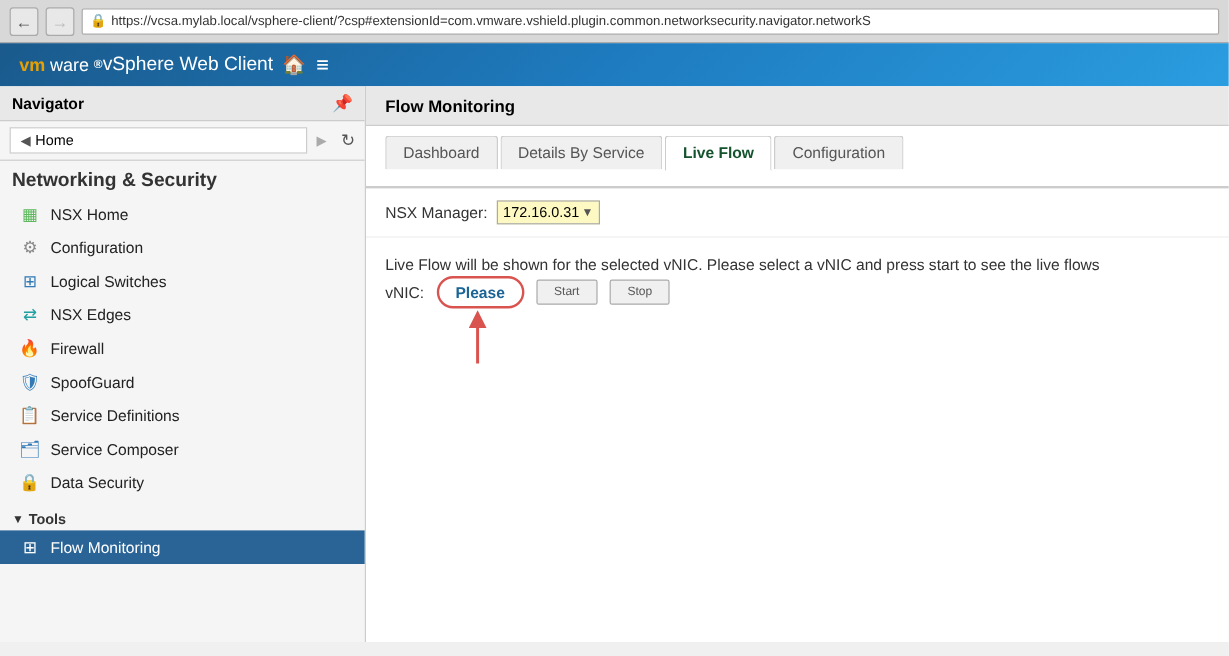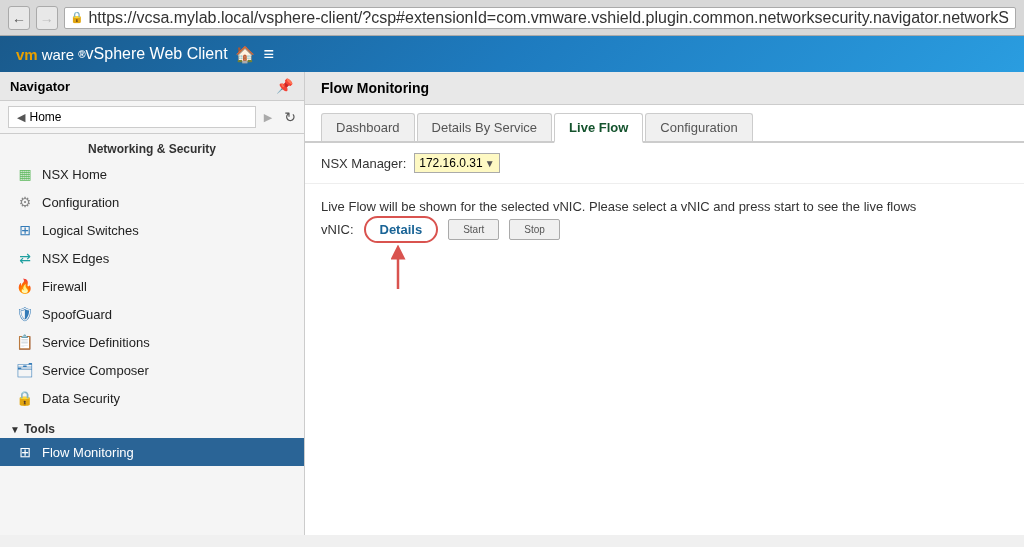--- a/index.html
+++ b/index.html
@@ -104,24 +104,23 @@
       gap: 4px;
       cursor: pointer;
       flex: 1;
     }
     .home-chevron-left { color: #555; font-size: 11px; }
     .home-chevron-right { color: #aaa; font-size: 11px; }
     .home-refresh { color: #555; font-size: 14px; cursor: pointer; margin-left: 4px; }
 
     .section-label {
       font-weight: bold;
-      font-size: 12px;
+      font-size: 16px;
       padding: 8px 10px 4px 10px;
       color: #333;
-      text-align: center;
     }
     .nav-item {
       display: flex;
       align-items: center;
       padding: 5px 10px 5px 16px;
       cursor: pointer;
       gap: 8px;
       font-size: 13px;
       color: #222;
     }
@@ -158,21 +157,21 @@
       padding: 8px 16px;
       font-weight: bold;
       font-size: 14px;
     }
 
     
     .tabs-bar {
       display: flex;
       align-items: flex-end;
       border-bottom: 2px solid #ccc;
-      padding: 0 16px;
+      padding: 14px 16px;
       padding-top: 8px;
       background: white;
     }
     .tab {
       padding: 6px 14px;
       cursor: pointer;
       font-size: 13px;
       border: 1px solid transparent;
       border-bottom: none;
       margin-right: 2px;
@@ -267,21 +266,21 @@
     .icon-teal { color: #20a0a0; }
   </style>
 </head>
 <body>
 
 <div class="browser-chrome">
   <div class="browser-nav-btn">←</div>
   <div class="browser-nav-btn" style="color:#bbb;">→</div>
   <div class="browser-address-bar">
     <span class="lock-icon">🔒</span>
-    <span style="font-size:16px;color:#333;overflow:hidden;white-space:nowrap;text-overflow:ellipsis;">https://vcsa.mylab.local/vsphere-client/?csp#extensionId=com.vmware.vshield.plugin.common.networksecurity.navigator.networkS</span>
+    <span style="font-size:11px;color:#333;overflow:hidden;white-space:nowrap;text-overflow:ellipsis;">https://vcsa.mylab.local/vsphere-client/?csp#extensionId=com.vmware.vshield.plugin.common.networksecurity.navigator.networkS</span>
   </div>
 </div>
 
 <div class="vmware-header">
   <div class="vmware-logo">
     <span class="vm">vm</span>
       <span class="ware">ware</span>
       <span style="color:white;font-size:10px;vertical-align:super;">®</span>
   </div>
   <div class="vsphere-title">vSphere Web Client</div>
@@ -385,21 +384,21 @@
         <span>172.16.0.31</span>
         <span class="nsx-dropdown-arrow">▼</span>
       </div>
     </div>
 
     <div class="live-flow-content">
       <div class="live-flow-description">Live Flow will be shown for the selected vNIC. Please select a vNIC and press start to see the live flows</div>
 
       <div class="vnic-row">
         <span class="vnic-label">vNIC:</span>
-        <button class="browse-btn">Details</button>
+        <button class="browse-btn">Please</button>
         <button class="action-btn">Start</button>
         <button class="action-btn">Stop</button>
 
         <div class="arrow-annotation">
           <svg class="arrow-svg" viewBox="0 0 50 50">
             <defs>
               <marker id="arrowhead" markerWidth="6" markerHeight="6" refX="3" refY="3" orient="auto">
                 <polygon points="0 0, 6 3, 0 6" fill="#d9534f"></polygon>
               </marker>
             </defs>

